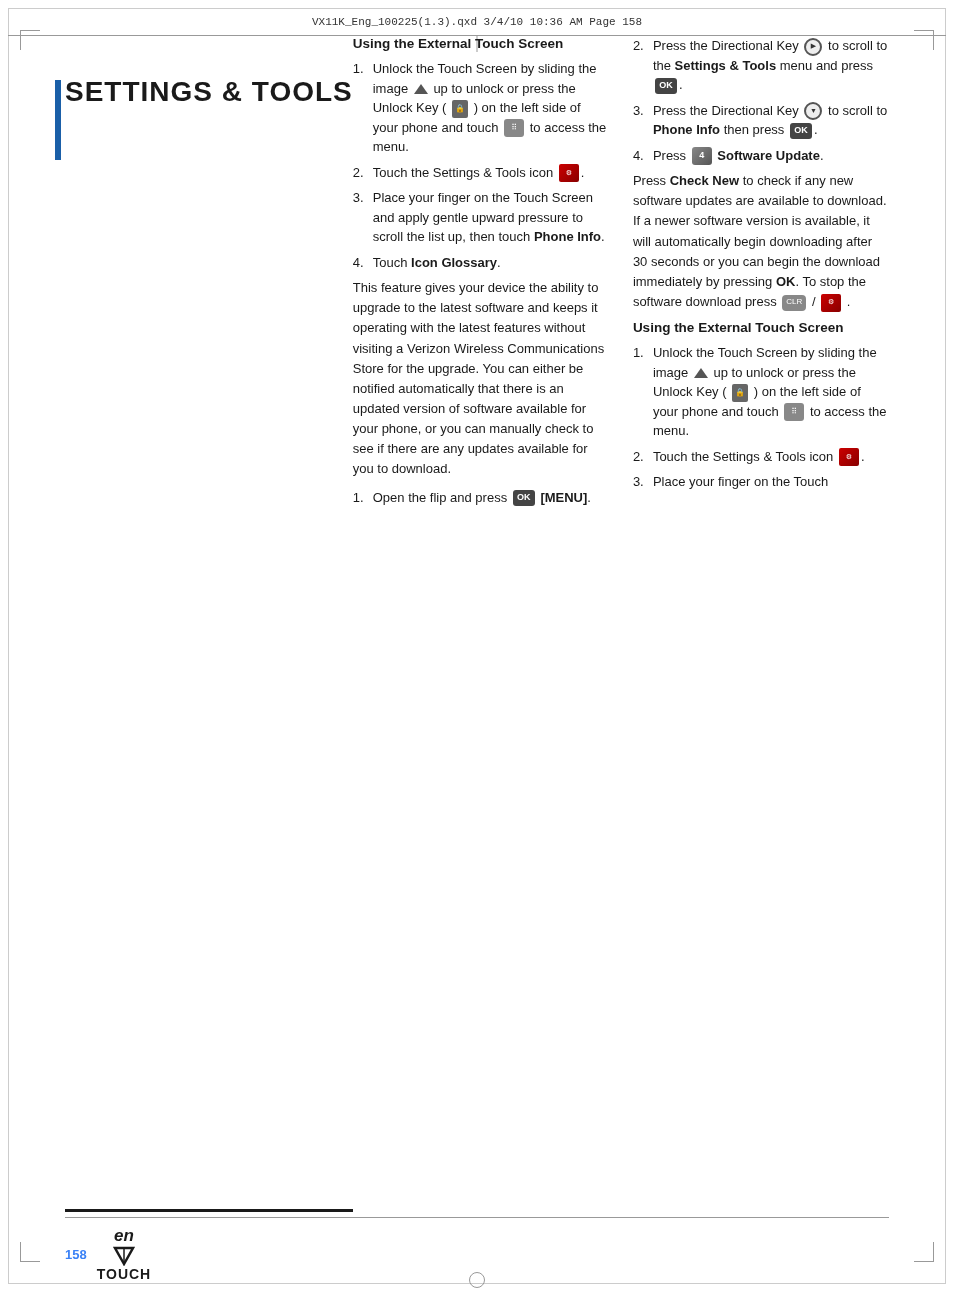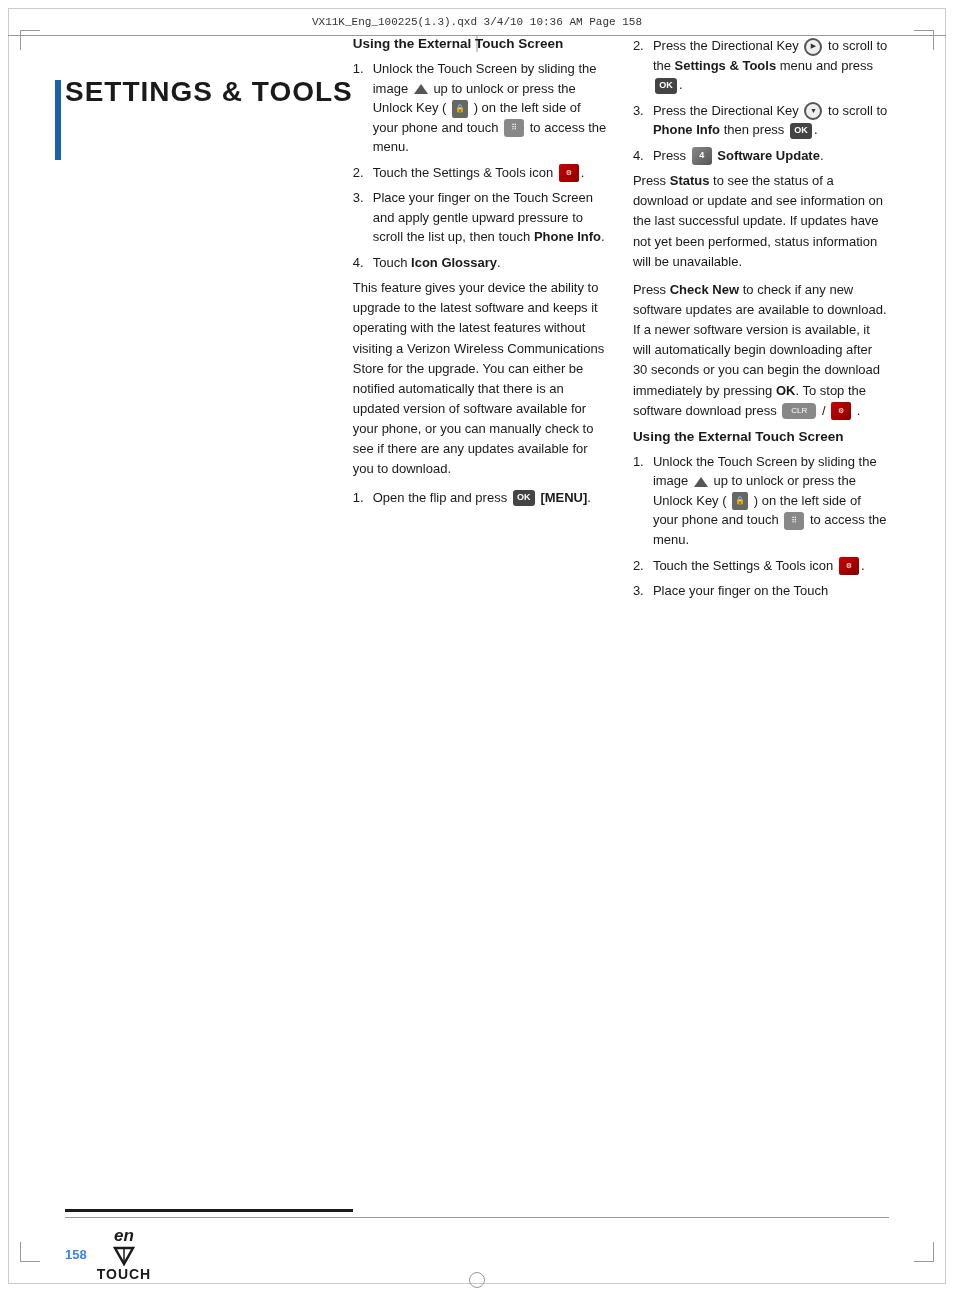--- a/index.html
+++ b/index.html
@@ -226,21 +226,21 @@
       vertical-align: middle;
       margin: 0 2px;
       font-size: 9px;
       color: white;
       font-weight: bold;
     }
     .inline-icon-clr {
       display: inline-flex;
       align-items: center;
       justify-content: center;
-      width: 34px;
+      width: 24px;
       height: 16px;
       background: #888;
       border-radius: 4px;
       vertical-align: middle;
       margin: 0 2px;
       font-size: 8px;
       color: white;
     }
     .inline-icon-grid {
       display: inline-flex;
@@ -414,23 +414,20 @@
 
       <div class="list-item">
         <span class="list-num">4.</span>
         <span class="list-content">
           Press
           <span class="inline-icon-4">4</span>
           <span class="bold"> Software Update</span>.
         </span>
       </div>
 
-      <div class="body-text">
-        Press <span class="bold">Status</span> to see the status of a download or update and see information on the last successful update. If updates have not yet been performed, status information will be unavailable.
-      </div>
 
       <div class="body-text">
         Press <span class="bold">Check New</span> to check if any new software updates are available to download. If a newer software version is available, it will automatically begin downloading after 30 seconds or you can begin the download immediately by pressing <span class="bold">OK</span>. To stop the software download press
         <span class="inline-icon-clr">CLR</span>
         /
         <span class="inline-icon-settings">⚙</span>
         .
       </div>
 
       <div class="section-heading">Using the External Touch Screen</div>

